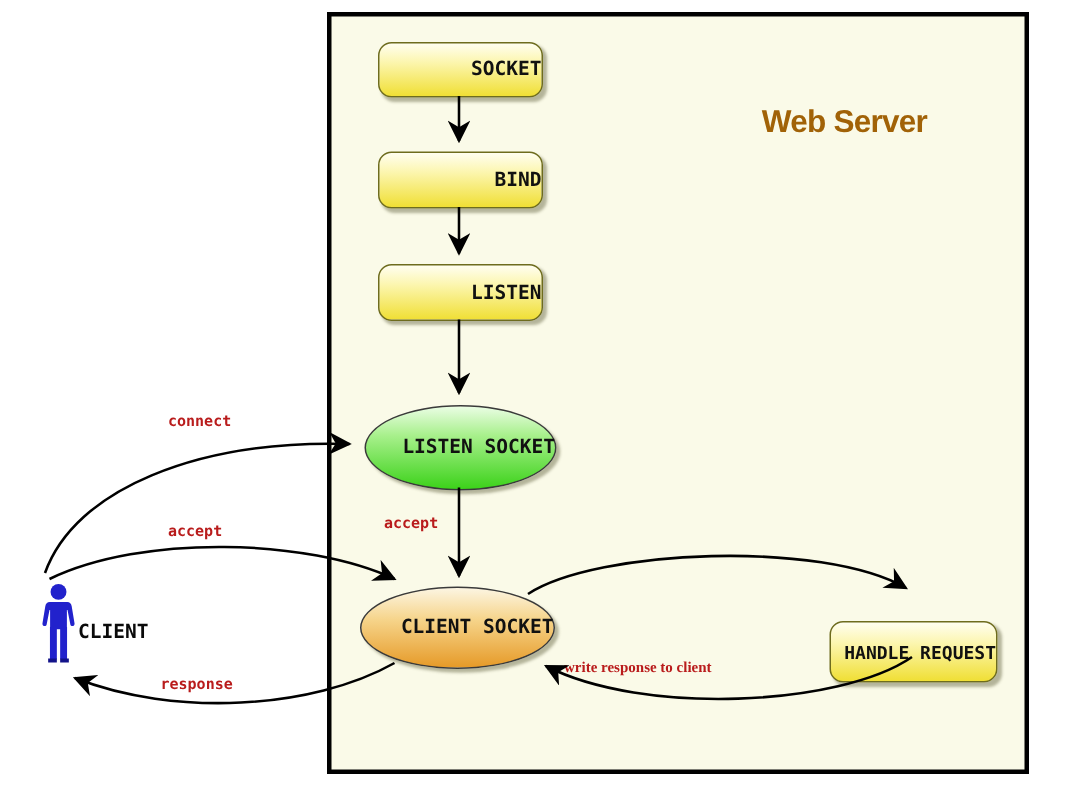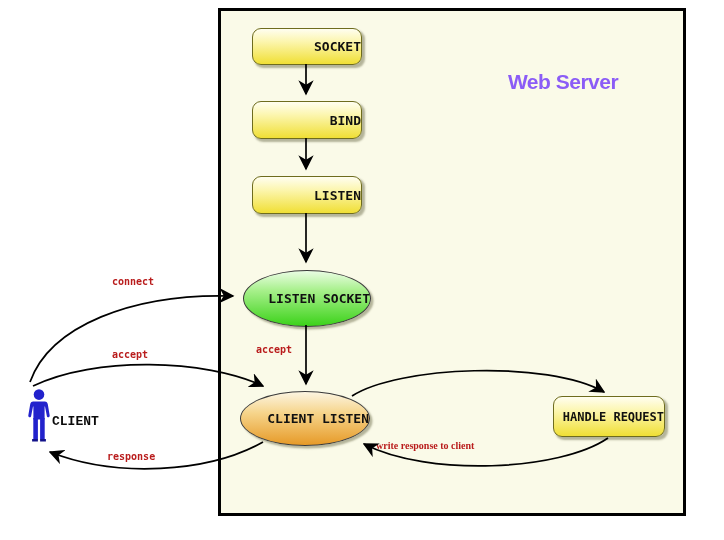--- a/index.html
+++ b/index.html
@@ -6,54 +6,54 @@
   .canvas{
     position:relative;width:724px;height:540px;background:#ffffff;overflow:hidden;
     font-family:"DejaVu Sans Mono", monospace;
   }
   .server-box{
     position:absolute;left:218px;top:8px;width:468px;height:508px;
     box-sizing:border-box;border:3px solid #000000;background:#fafae8;
   }
   .server-title{
     position:absolute;left:497px;top:70px;width:132px;text-align:center;
-    font-family:"Liberation Sans", sans-serif;font-weight:bold;font-size:21px;color:#8b5cf6;
+    font-family:"Liberation Sans", sans-serif;font-weight:bold;font-size:21px;color:#a16207;
     letter-spacing:-0.5px;white-space:nowrap;
   }
   .edges{position:absolute;left:0;top:0;width:724px;height:540px;pointer-events:none;}
   .node{
     position:absolute;display:flex;align-items:center;justify-content:flex-end;
     font-weight:bold;color:#111;font-size:13px;white-space:nowrap;
     box-shadow:2.5px 2.5px 2px rgba(95,95,60,0.45);
   }
   .step{
     border:1px solid #6e6c1e;border-radius:9px;
     background:linear-gradient(to bottom,#fffef0 0%,#fcf6b0 35%,#f0df35 100%);
   }
   .ellipse{border-radius:50%;border:1px solid #3a3a3a;}
   .green{background:linear-gradient(to bottom,#eafde4 0%,#a8f08c 35%,#3cd21a 100%);}
   .orange{background:linear-gradient(to bottom,#fcf5e2 0%,#f6d48a 40%,#e69a28 100%);}
   .node-socket{left:252px;top:28px;width:108px;height:35px;}
   .node-bind{left:252px;top:101px;width:108px;height:36px;}
   .node-listen{left:252px;top:176px;width:108px;height:36px;}
   .node-listen-socket{left:243px;top:270px;width:126px;height:55px;}
   .node-client-socket{left:240px;top:391px;width:128px;height:53px;}
-  .node-handle-request{left:553px;top:396px;width:110px;height:39px;font-size:12px;}
+  .node-handle-request{left:553px;top:414px;width:110px;height:39px;font-size:12px;}
   .edge-label{
     position:absolute;color:#b91c1c;font-size:10px;font-weight:bold;white-space:nowrap;
   }
   .lbl-connect{left:112px;top:276px;}
   .lbl-request{left:112px;top:349px;}
   .lbl-response{left:107px;top:451px;}
   .lbl-accept{left:256px;top:344px;}
   .lbl-read{left:360px;top:346px;}
   .lbl-write{left:376px;top:440px;font-family:Liberation Serif, serif;}
   .client-icon{position:absolute;left:26px;top:389px;width:26px;height:54px;}
   .client-label{
-    position:absolute;left:52px;top:414px;color:#0a0a0a;font-size:13px;font-weight:bold;white-space:nowrap;font-family:Liberation Mono, monospace;
+    position:absolute;left:52px;top:414px;color:#0a0a0a;font-size:13px;font-weight:bold;white-space:nowrap;
   }
 </style>
 </head>
 <body>
 
 <div class="canvas">
 
   <div class="server-box"></div>
 
   <div class="server-title">Web Server</div>
@@ -64,21 +64,21 @@
   <div class="node step node-bind">
     <span>BIND</span>
   </div>
   <div class="node step node-listen">
     <span>LISTEN</span>
   </div>
   <div class="node ellipse green node-listen-socket">
     <span>LISTEN SOCKET</span>
   </div>
   <div class="node ellipse orange node-client-socket">
-    <span>CLIENT LISTEN</span>
+    <span>CLIENT SOCKET</span>
   </div>
   <div class="node step node-handle-request">
     <span>HANDLE REQUEST</span>
   </div>
 
   <svg class="client-icon" viewBox="0 0 26 54">
     <circle cx="13" cy="5.6" r="5.3" fill="#2222cc"></circle>
     <path fill="#2222cc" d="M7.2 12.4 L18.8 12.4 C20.6 12.4 21.5 13.6 21.8 15.2 L23.7 26.6
       C24 28.4 21.3 29.1 20.9 27.3 L19 17.6 L18.6 17.6 L18.6 30.5 L7.4 30.5 L7.4 17.6 L7 17.6
       L5.1 27.3 C4.7 29.1 2 28.4 2.3 26.6 L4.2 15.2 C4.5 13.6 5.4 12.4 7.2 12.4 Z"></path>

